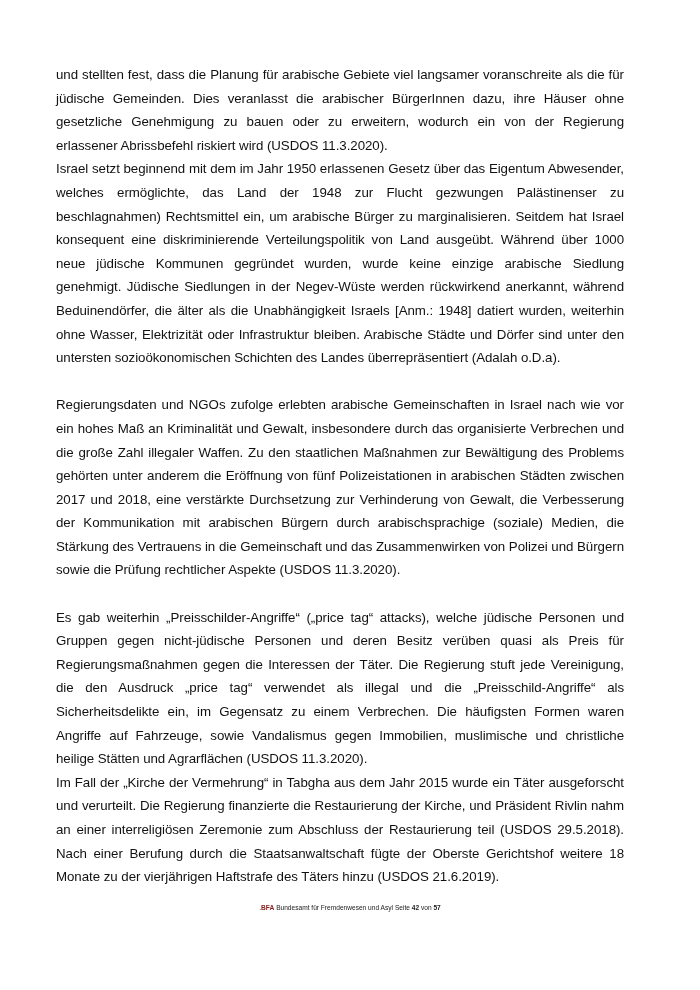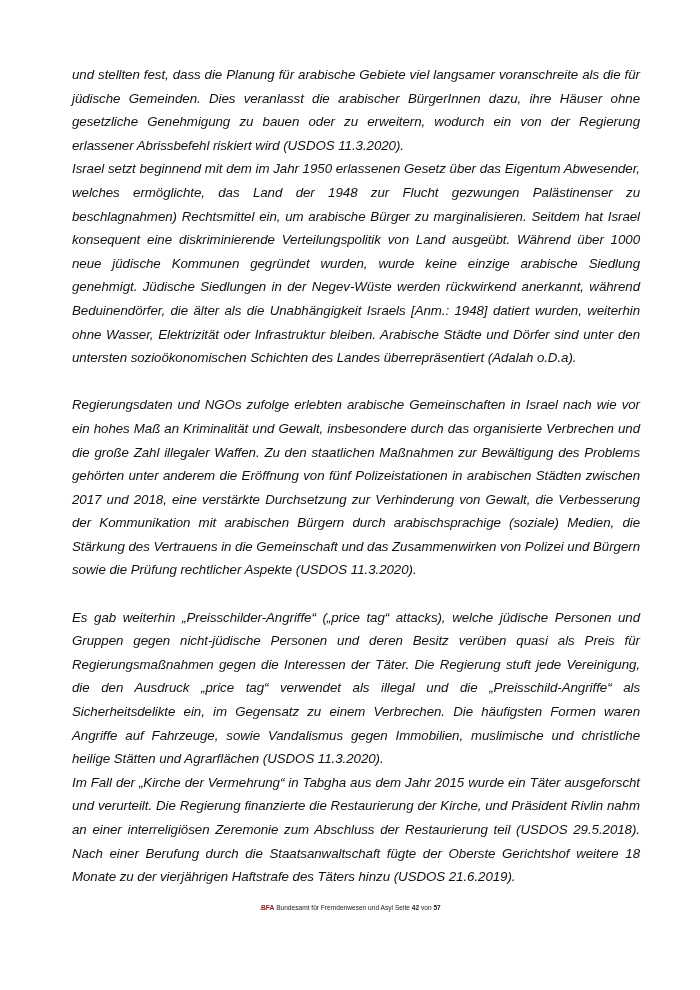--- a/index.html
+++ b/index.html
@@ -10,24 +10,23 @@
     body {
       width: 700px;
       height: 990px;
       position: relative;
       overflow: hidden;
       font-family: "Liberation Sans", sans-serif;
       color: #111111;
     }
     .page {
       position: absolute;
-      left: 72px;
+      left: 56px;
       top: 63px;
       width: 568px;
-      font-style: italic;
     }
     .para {
       margin: 0;
       font-size: 13.3px;
       line-height: 23.6px;
       text-align: justify;
       letter-spacing: -0.05px;
     }
     .gap {
       height: 23.6px;

